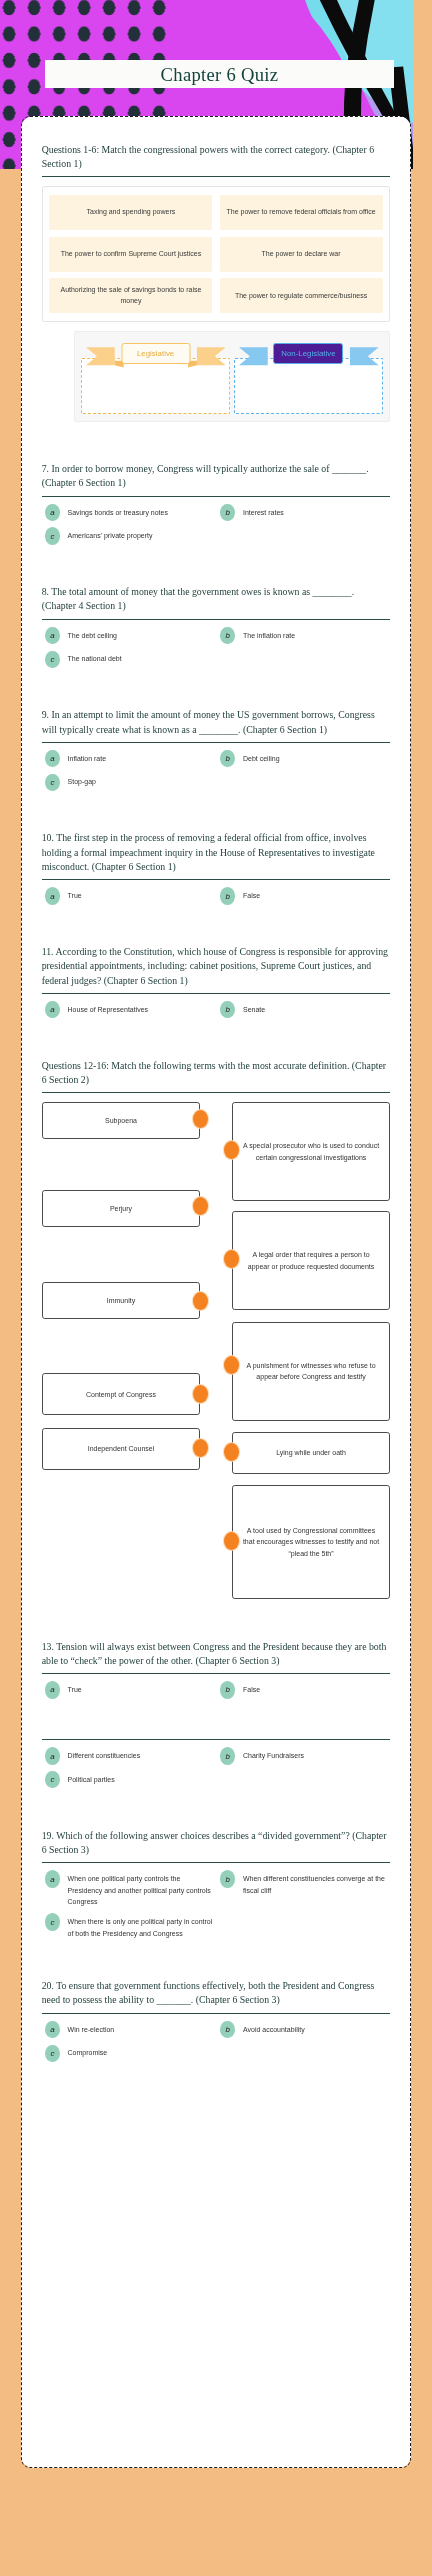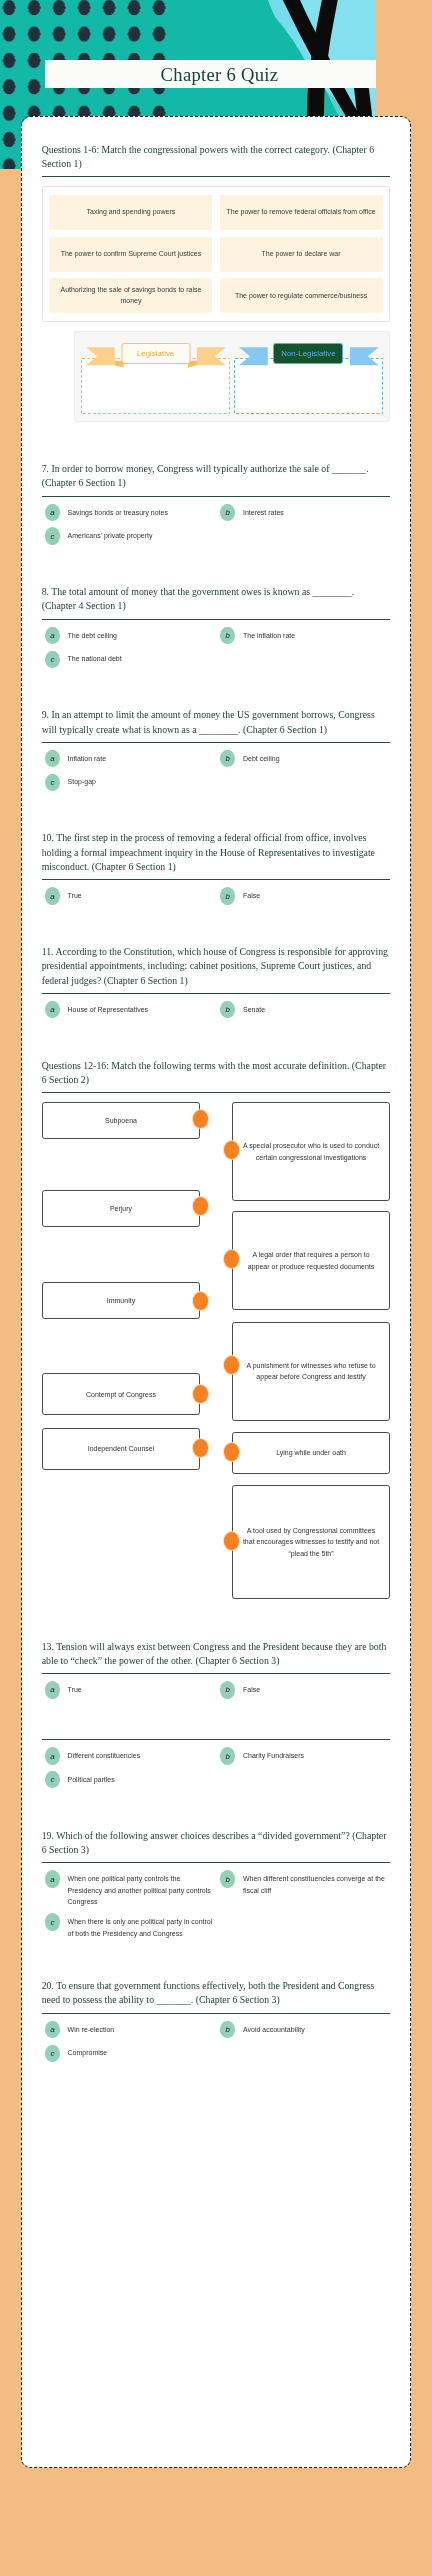--- a/index.html
+++ b/index.html
@@ -6,23 +6,23 @@
   html, body { width: 432px; }
   body {
     background: #F2BC82;
     font-family: "Liberation Sans", sans-serif;
     -webkit-font-smoothing: antialiased;
   }
 
   
   .hero {
     position: relative;
-    width: 376px;
+    width: 413px;
     height: 169px;
-    background: #14b8a6;
+    background: #d946ef;
     overflow: hidden;
   }
   .hero-dots {
     position: absolute;
     left: 0; top: 0;
     width: 169px; height: 169px;
     background-image: radial-gradient(ellipse 6.2px 7.9px at 50% 50%, #22303A 0 97%, rgba(34,48,58,0) 100%);
     background-size: 25px 26.4px;
     background-position: -3.4px -5.6px;
   }
@@ -145,21 +145,21 @@
     text-align: center;
     background: #FEFBF3;
     border: 1.1px solid #F5C462;
     border-radius: 2.8px;
     color: #E8AE43;
     font-size: 7.9px;
     line-height: 1.25;
     z-index: 3;
   }
   .dz.blue .dz-label {
-    background: #14532d;
+    background: #4c1d95;
     border-color: #56AEE8;
     color: #56AEE8;
     text-align: right;
   }
 
   
   .opts {
     display: grid;
     grid-template-columns: 1fr 1fr;
     gap: 7.9px 5.6px;

